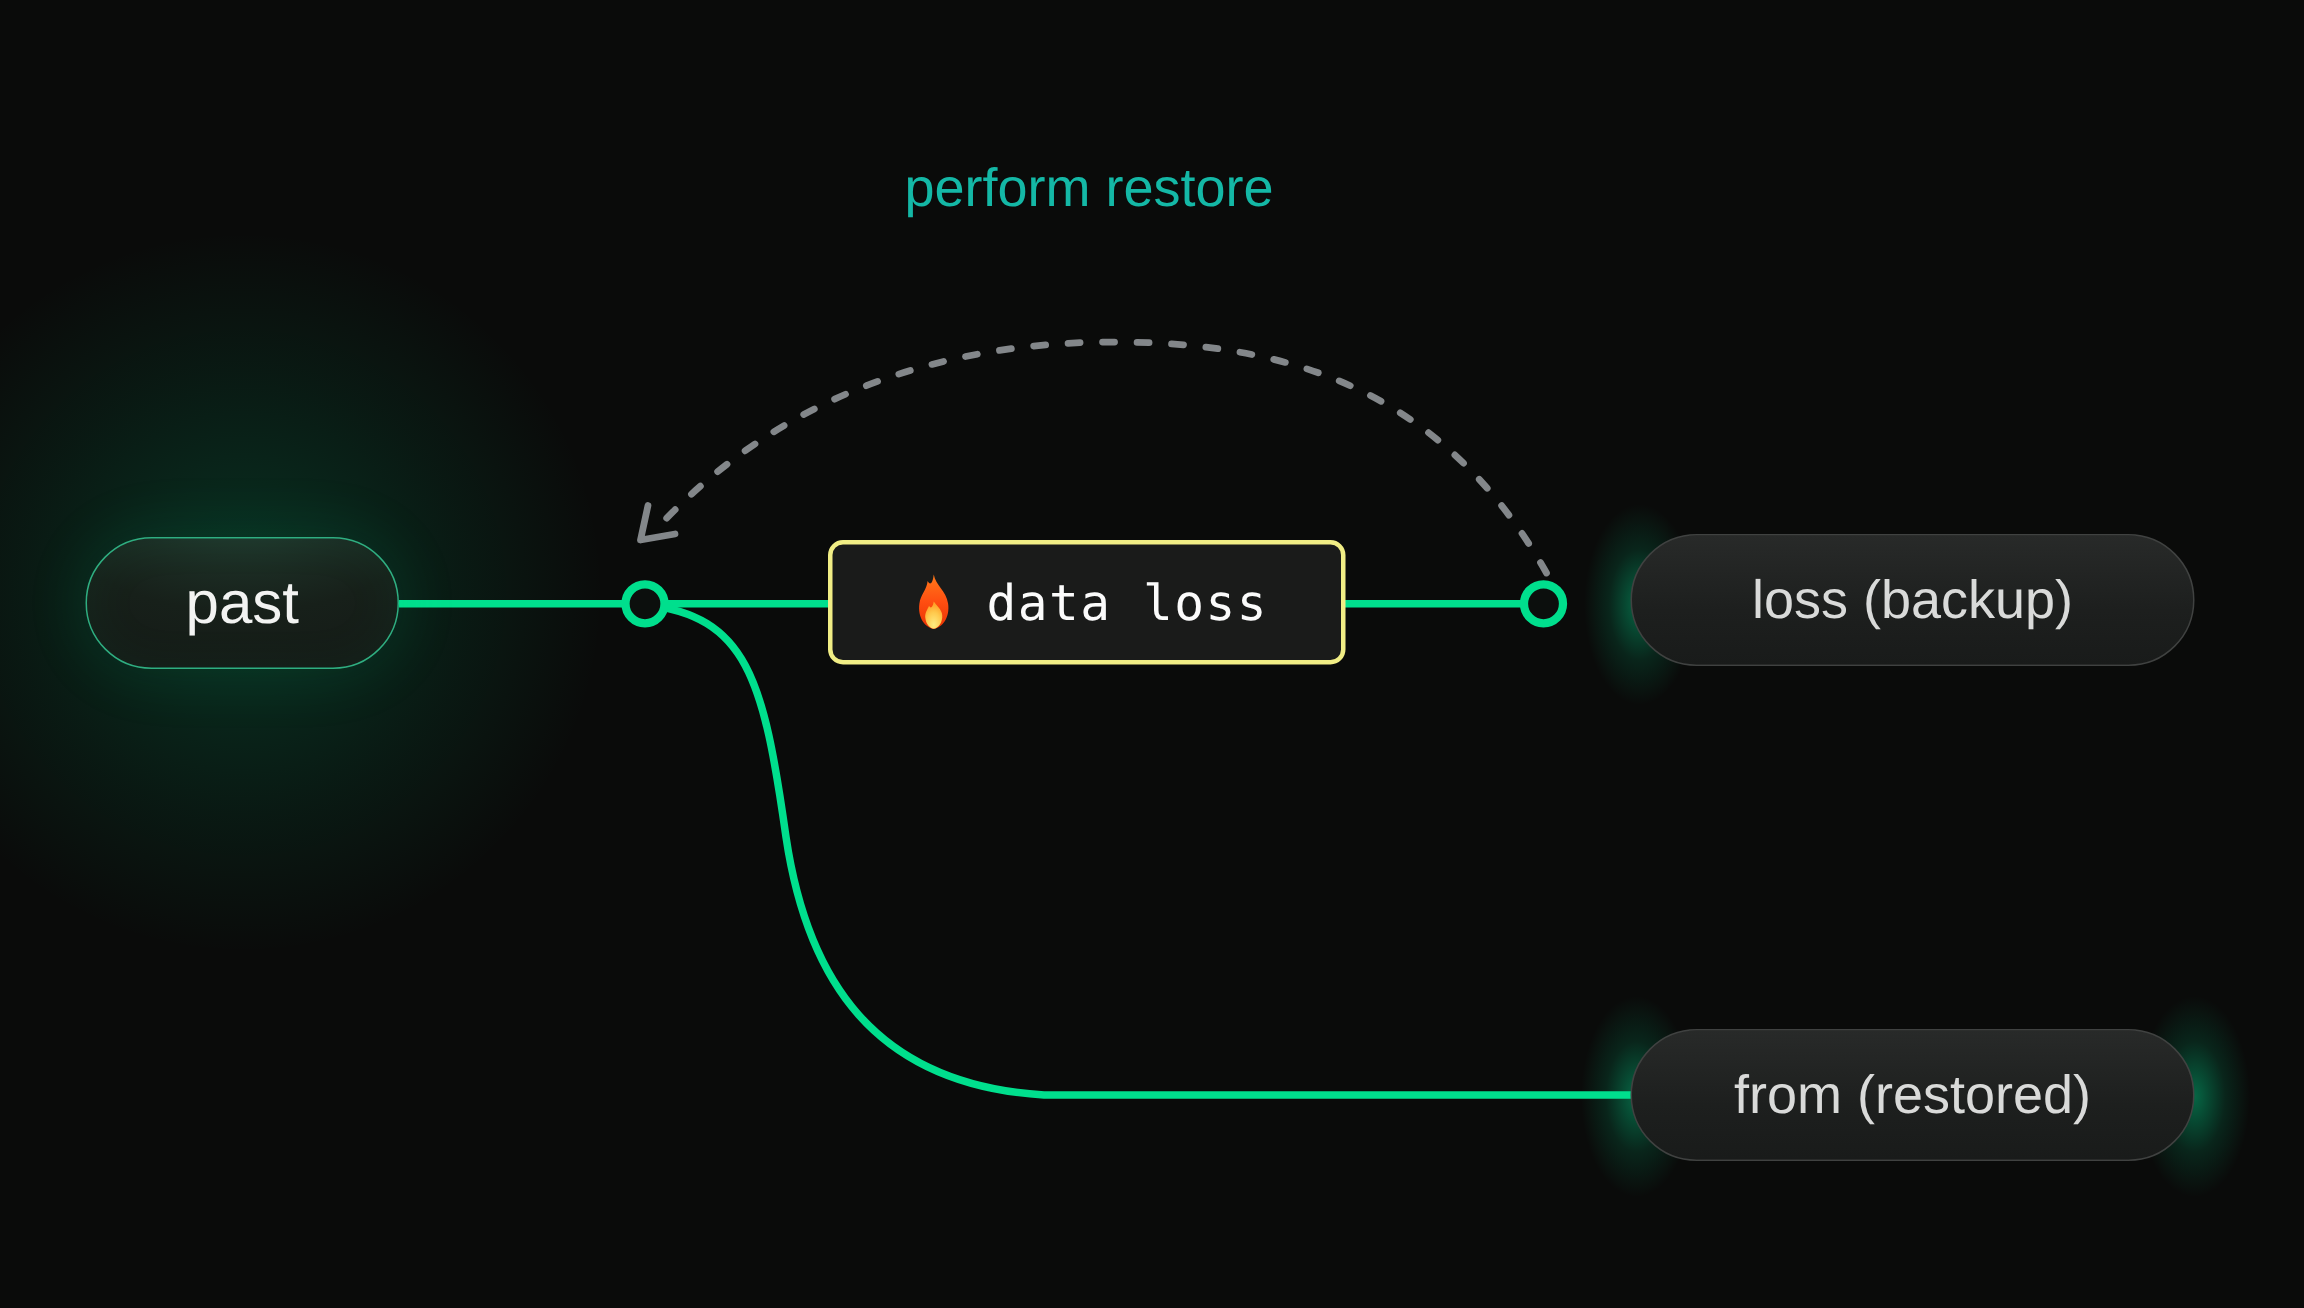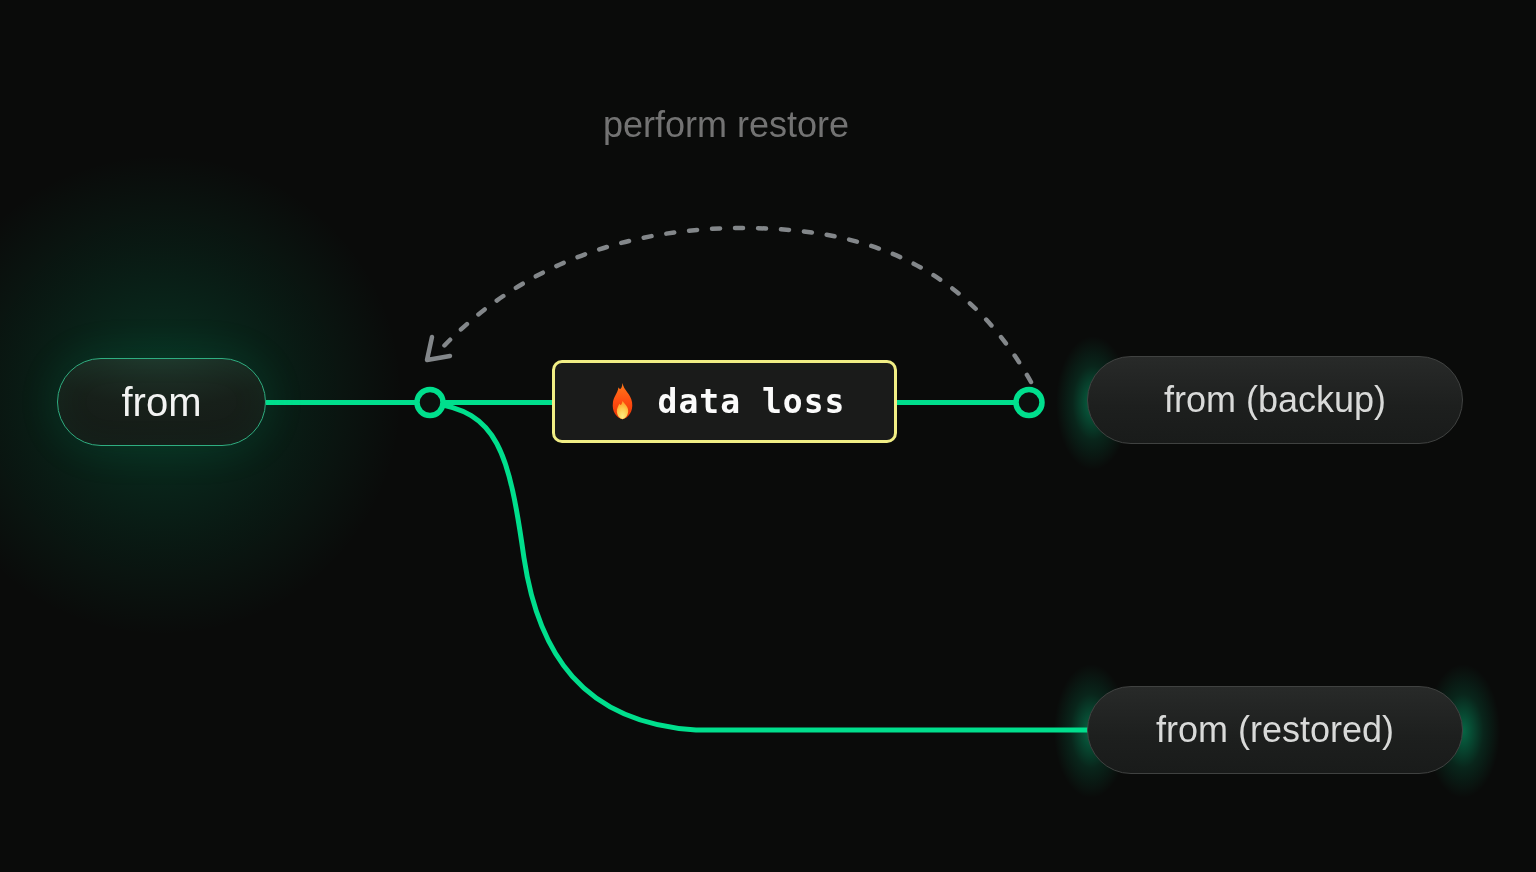--- a/index.html
+++ b/index.html
@@ -49,27 +49,27 @@
   #event-box {
     position: absolute; left: 552px; top: 360px; width: 345px; height: 83px;
     box-sizing: border-box;
     background: #1a1b1a;
     border: 3px solid #f1ee85;
     border-radius: 10px;
     display: flex; align-items: center; justify-content: center; gap: 17px;
   }
   #event-label {
     font-family: "DejaVu Sans Mono", monospace;
-    font-weight: bold; font-size: 33px; letter-spacing: 1px;
+    font-weight: normal; font-size: 33px; letter-spacing: 1px;
     color: #fbfbfb;
   }
 
   #annotation {
     position: absolute; left: 426px; top: 102px; width: 600px;
-    text-align: center; font-size: 36px; line-height: 46px; color: #737373;
+    text-align: center; font-size: 36px; line-height: 46px; color: #14b8a6;
   }
 </style>
 </head>
 <body>
 
 <div class="stage">
 
   <div class="glow" id="glow-main"></div>
   <div class="glow edge-glow" id="glow-backup-left"></div>
   <div class="glow edge-glow" id="glow-restored-left"></div>
@@ -88,25 +88,25 @@
 
     <circle cx="430" cy="402.5" r="13" fill="#0c0f0d" stroke="#00df8d" stroke-width="5.5"></circle>
     <circle cx="1029" cy="402.5" r="13" fill="#0c0f0d" stroke="#00df8d" stroke-width="5.5"></circle>
   </svg>
 
   <div id="annotation">
     <div>perform restore</div>
   </div>
 
   <div class="pill" id="node-main">
-    <span class="pill-label">from</span>
+    <span class="pill-label">past</span>
   </div>
 
   <div class="pill gray-pill" id="node-backup">
-    <span class="pill-label">from (backup)</span>
+    <span class="pill-label">loss (backup)</span>
   </div>
 
   <div class="pill gray-pill" id="node-restored">
     <span class="pill-label">from (restored)</span>
   </div>
 
   <div id="event-box">
     <svg width="37" height="39" viewBox="0 0 36 40">
       <defs>
         <linearGradient id="flame-outer" x1="0" y1="0" x2="0" y2="1">

